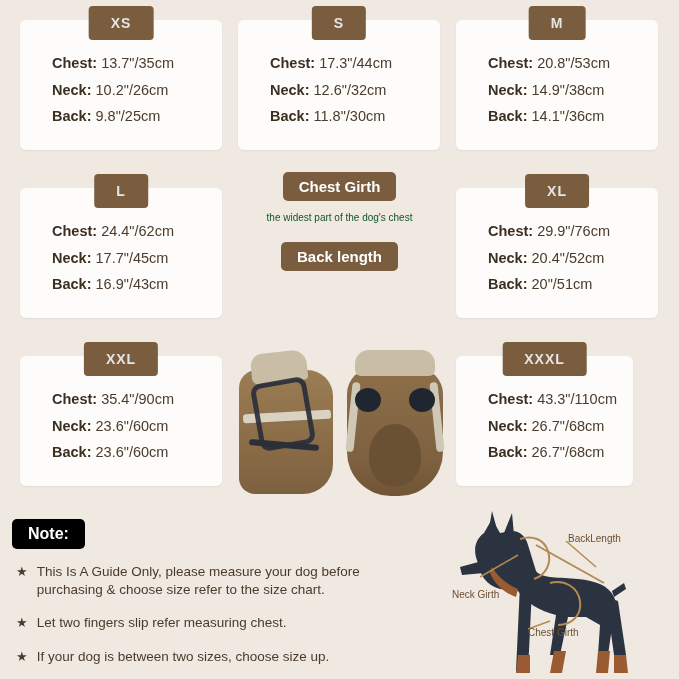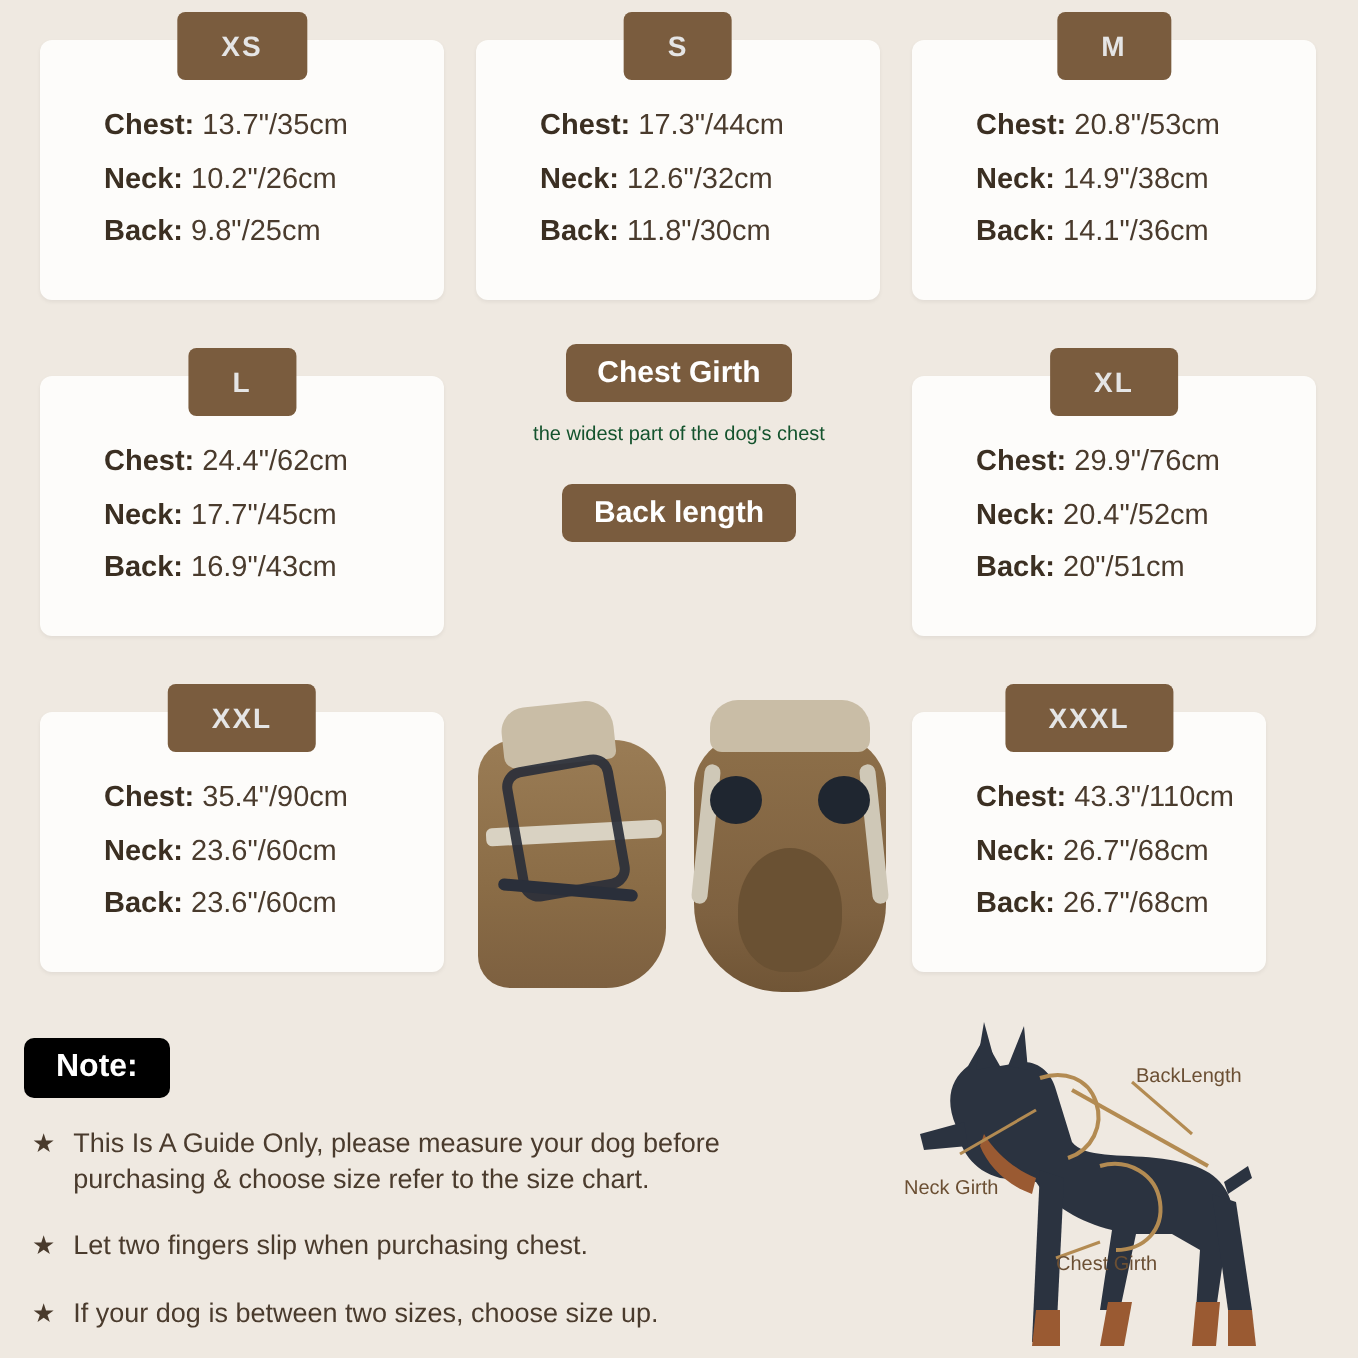--- a/index.html
+++ b/index.html
@@ -350,21 +350,21 @@
   </div>
 
   <div class="note-badge">Note:</div>
   <div class="note-list">
     <div class="note-item">
       <span class="note-star">★</span>
       <span>This Is A Guide Only, please measure your dog before purchasing &amp; choose size refer to the size chart.</span>
     </div>
     <div class="note-item">
       <span class="note-star">★</span>
-      <span>Let two fingers slip when purchasing chest.</span>
+      <span>Let two fingers slip refer measuring chest.</span>
     </div>
     <div class="note-item">
       <span class="note-star">★</span>
       <span>If your dog is between two sizes, choose size up.</span>
     </div>
   </div>
 
   <div class="dog-area">
     <svg width="279" height="174" viewBox="0 0 279 174">
 

